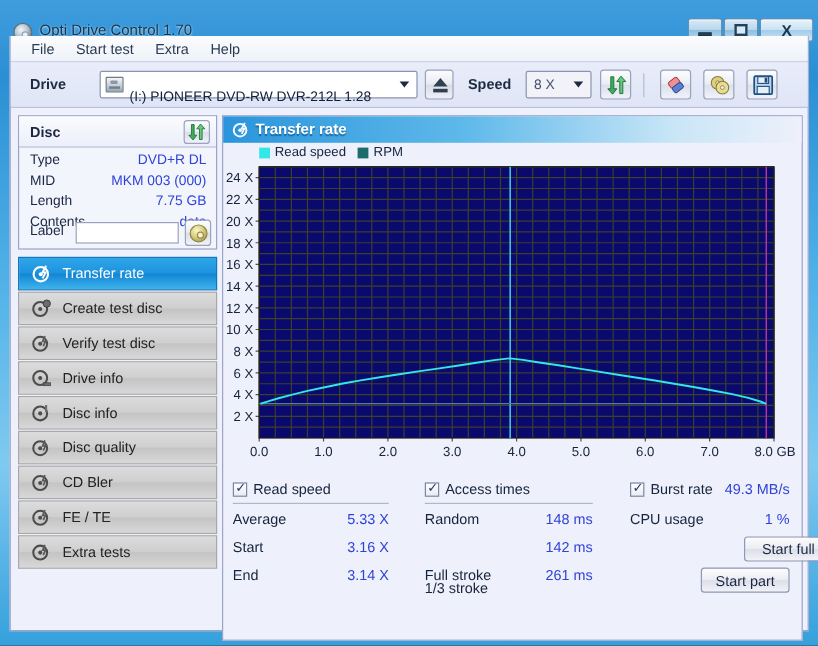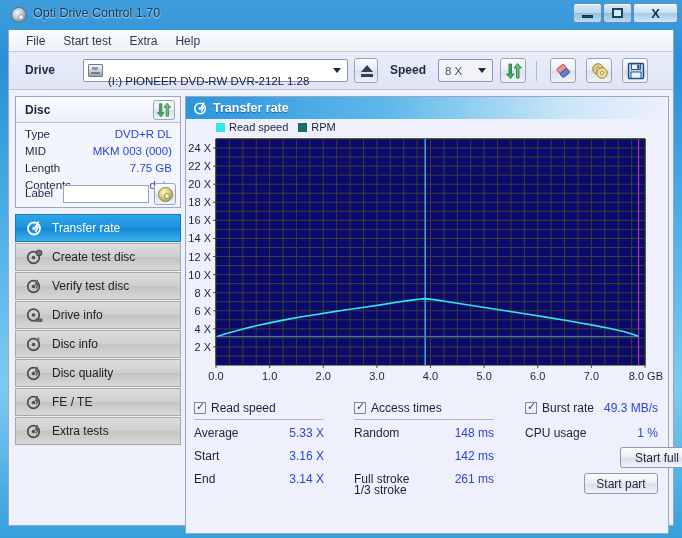--- a/index.html
+++ b/index.html
@@ -11,21 +11,21 @@
     background: #0f0f0f;
   }
   .frame {
     position: absolute; left: 0; top: 0;
     width: 682px; height: 538px;
     background: linear-gradient(180deg,#3f9ddd 0%,#2b8fd4 12%,#53b3e8 45%,#7fcaf0 72%,#35a0dc 100%);
     padding: 0;
   }
   
   .titlebar {
-    position: absolute; left: 0; top: 0; width: 682px; height: 30px;
+    position: absolute; left: 0; top: 12px; width: 682px; height: 30px;
   }
   .title-icon {
     position: absolute; left: 11px; top: 7px; width: 16px; height: 16px;
     border-radius: 50%;
     background: radial-gradient(circle at 40% 35%, #f2f6f8 0%, #b9c8d2 42%, #7b8f9c 70%, #dfe8ee 100%);
     border: 1px solid #5d7280;
   }
   .title-icon::after {
     content: ""; position: absolute; left: 6px; top: 6px; width: 4px; height: 4px;
     border-radius: 50%; background: #e9f1f6; border: 1px solid #8fa3ae;
@@ -421,20 +421,30 @@
           <span class="nav-ico">
             <svg width="17" height="17" viewBox="0 0 17 17">
               <circle cx="7.5" cy="8.5" r="5.8" fill="none" stroke="#4c4c4c" stroke-width="1.7"></circle>
               <circle cx="7.5" cy="8.5" r="1.7" fill="#4c4c4c"></circle>
               <path d="M11.5 2 L9.5 6.5 L12 6.5 L10 10.5" fill="none" stroke="#5a5a5a" stroke-width="1.4"></path>
             </svg>
           </span>
           <span class="nav-label">Disc quality</span>
         </div>
 
+        <div class="nav-item">
+          <span class="nav-ico">
+            <svg width="17" height="17" viewBox="0 0 17 17">
+              <circle cx="7.5" cy="8.5" r="5.8" fill="none" stroke="#4c4c4c" stroke-width="1.7"></circle>
+              <circle cx="7.5" cy="8.5" r="1.7" fill="#4c4c4c"></circle>
+              <path d="M11.5 2 L9.5 6.5 L12 6.5 L10 10.5" fill="none" stroke="#5a5a5a" stroke-width="1.4"></path>
+            </svg>
+          </span>
+          <span class="nav-label">CD Bler</span>
+        </div>
 
         <div class="nav-item">
           <span class="nav-ico">
             <svg width="17" height="17" viewBox="0 0 17 17">
               <circle cx="7.5" cy="8.5" r="5.8" fill="none" stroke="#4c4c4c" stroke-width="1.7"></circle>
               <circle cx="7.5" cy="8.5" r="1.7" fill="#4c4c4c"></circle>
               <path d="M11.5 2 L9.5 6.5 L12 6.5 L10 10.5" fill="none" stroke="#5a5a5a" stroke-width="1.4"></path>
             </svg>
           </span>
           <span class="nav-label">FE / TE</span>

